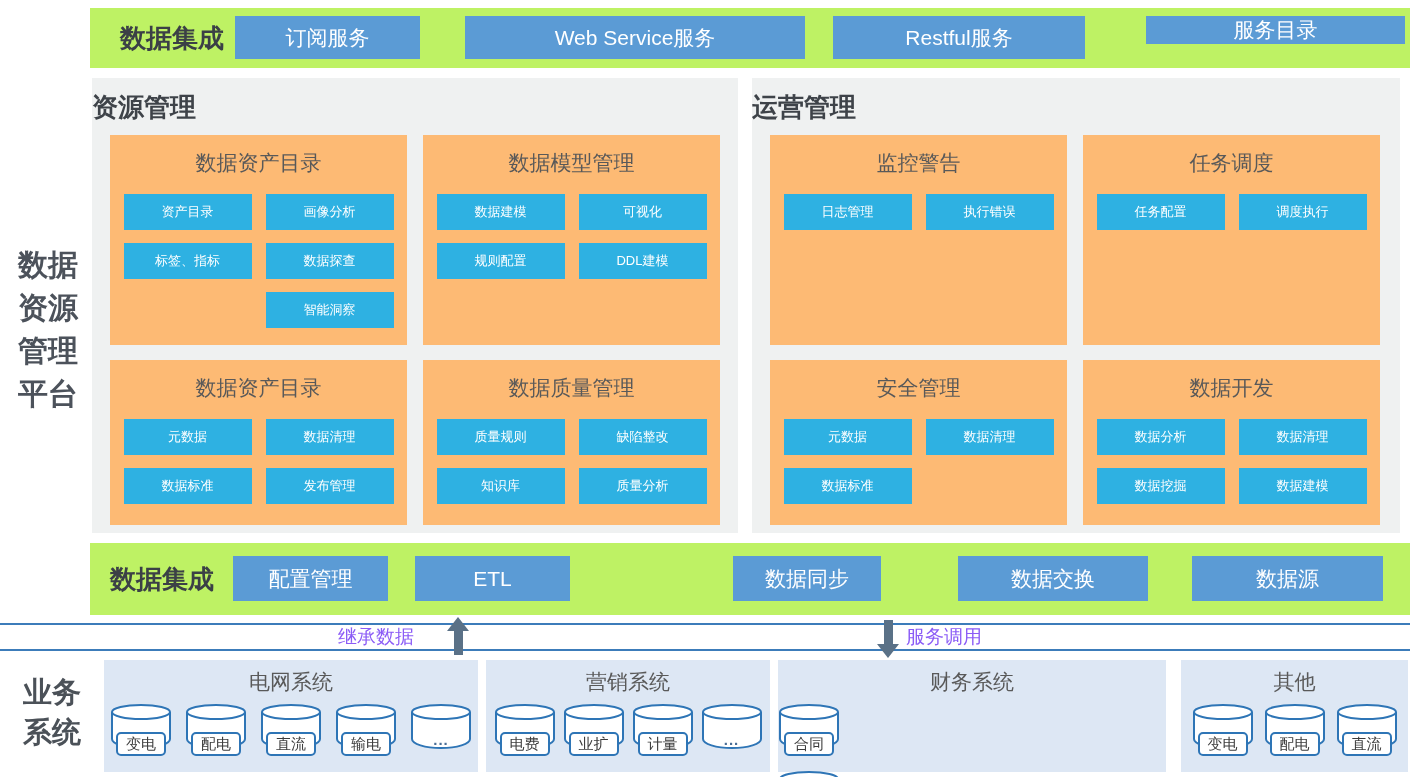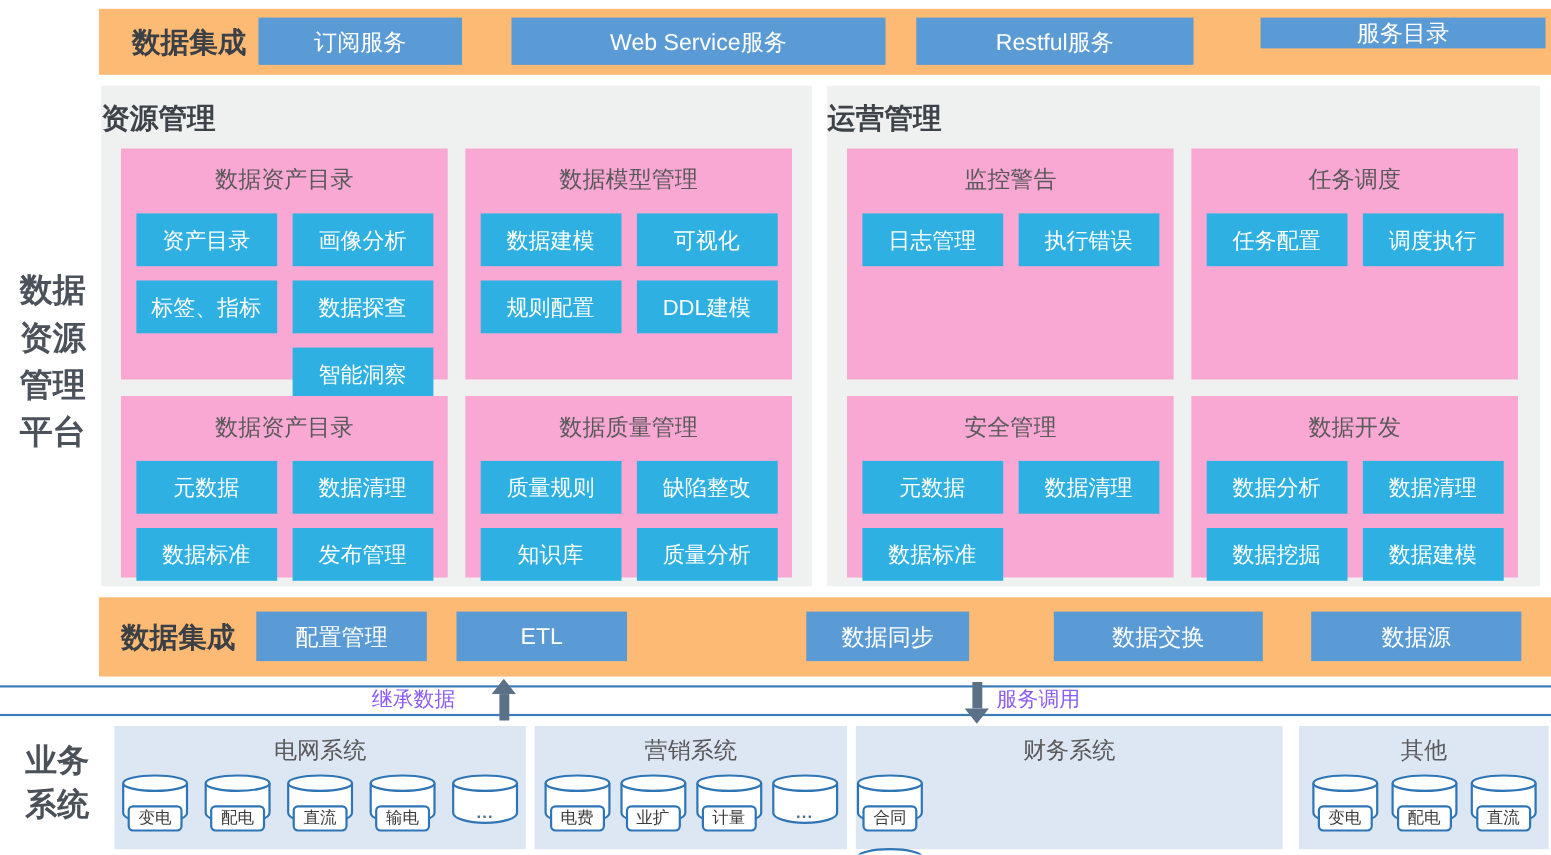--- a/index.html
+++ b/index.html
@@ -1,43 +1,43 @@
 <!DOCTYPE html>
 <html><head>
 <meta charset="utf-8">
 <style>
   html,body{margin:0;padding:0;background:#fff;}
   #stage{
     position:relative;width:1410px;height:777px;background:#fff;overflow:hidden;
     font-family:"Liberation Sans","DejaVu Sans",sans-serif;
   }
   
-  .band{position:absolute;left:90px;width:1320px;background:#fdba74;}
+  .band{position:absolute;left:90px;width:1320px;background:#bef264;}
   .band-top{top:8px;height:60px;}
   .band-bottom{top:543px;height:72px;}
   .band-label{position:absolute;font-size:26px;font-weight:bold;color:#3b4046;white-space:nowrap;}
   .btn-steel{
     position:absolute;background:#5b9bd5;color:#fff;display:flex;align-items:center;justify-content:center;
     font-size:21px;white-space:nowrap;
   }
   
   .v-label{position:absolute;left:6px;top:243px;width:84px;text-align:center;
     font-size:30px;font-weight:bold;color:#4c525b;line-height:43px;}
   
   .panel{position:absolute;top:78px;height:455px;background:#eff1f1;}
   .panel-title{position:absolute;top:12px;left:0;width:100%;
     font-size:26px;font-weight:bold;color:#3e4349;}
-  .sec{position:absolute;background:#f9a8d4;text-align:center;}
+  .sec{position:absolute;background:#fdba74;text-align:center;}
   .sec-tl{left:18px;top:57px;width:297px;height:210px;}
   .sec-tr{left:331px;top:57px;width:297px;height:210px;}
   .sec-bl{left:18px;top:282px;width:297px;height:165px;}
   .sec-br{left:331px;top:282px;width:297px;height:165px;}
   .sec-title{margin-top:14px;font-size:21px;color:#595959;}
   .btn-grid{display:grid;grid-template-columns:128px 128px;gap:13px 14px;justify-content:center;margin-top:17px;}
-  .btn-cyan{height:48px;background:#2eb1e2;color:#fff;font-size:20px;
+  .btn-cyan{height:36px;background:#2eb1e2;color:#fff;font-size:13px;
     display:flex;align-items:center;justify-content:center;white-space:nowrap;}
   .col2{grid-column:2;}
   
   .div-band{position:absolute;left:0;top:623px;width:1410px;height:24px;background:#fff;
     border-top:2px solid #3c7cba;border-bottom:2px solid #3c7cba;}
   .div-label{position:absolute;font-size:19px;color:#8b5cf6;line-height:24px;white-space:nowrap;}
   .arrow{position:absolute;width:24px;z-index:5;}
   .arrow .head-up{width:0;height:0;border-left:11px solid transparent;border-right:11px solid transparent;
     border-bottom:14px solid #5a7187;margin:0 auto;}
   .arrow .head-down{width:0;height:0;border-left:11px solid transparent;border-right:11px solid transparent;

